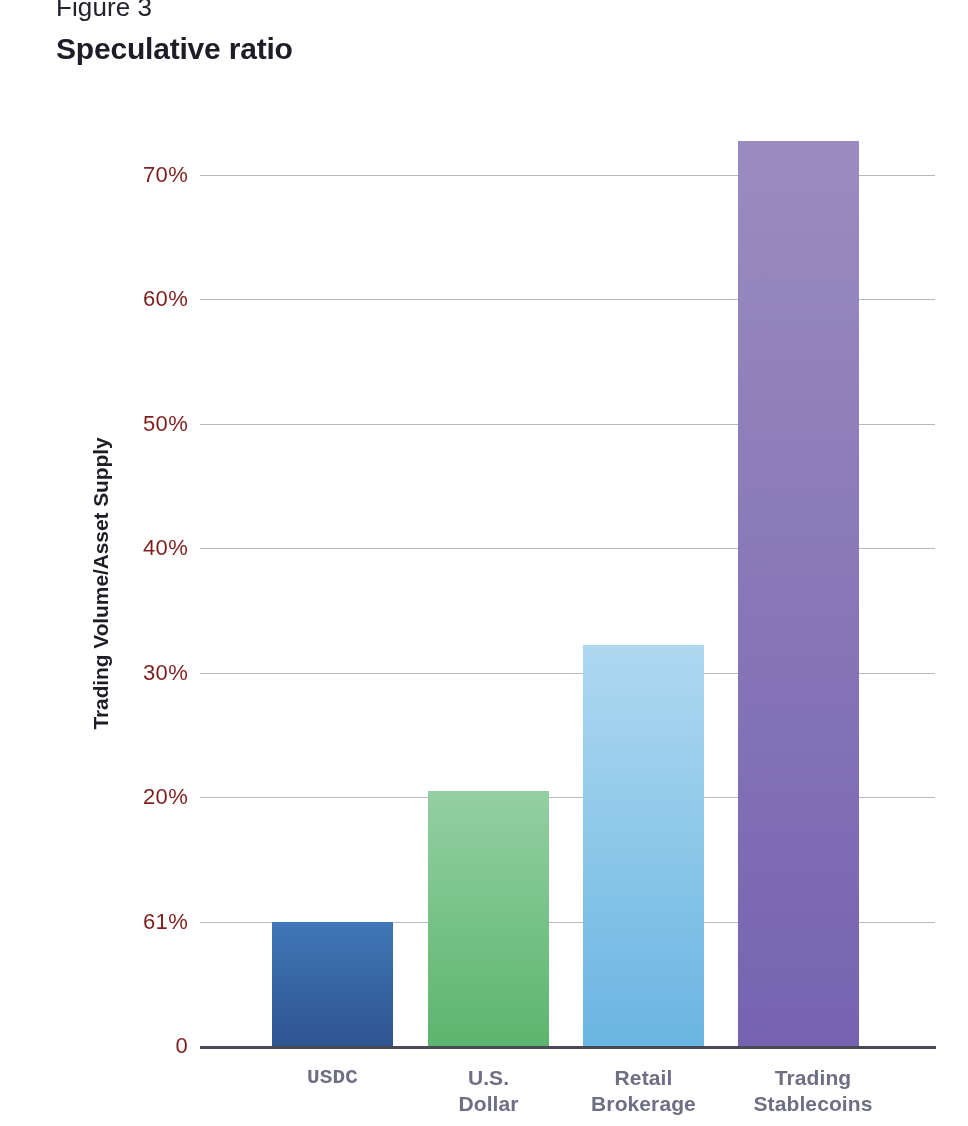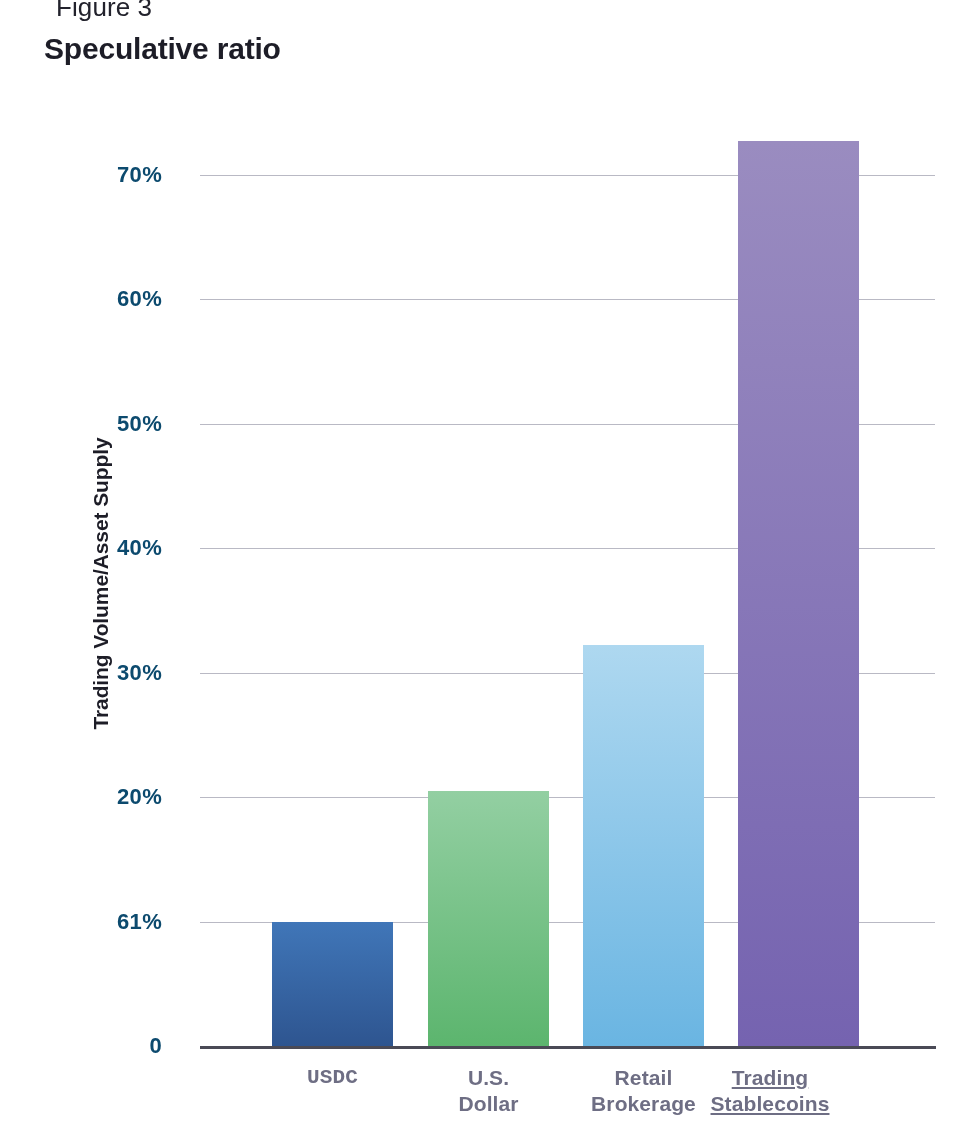--- a/index.html
+++ b/index.html
@@ -22,21 +22,21 @@
     left: 56px;
     top: -8px;
     font-size: 26px;
     font-weight: 400;
     color: #22222c;
     letter-spacing: 0.1px;
     white-space: nowrap;
   }
   .fig-title {
     position: absolute;
-    left: 44px;
+    left: 56px;
     top: 32px;
     font-size: 30px;
     font-weight: 700;
     color: #1d1d27;
     letter-spacing: -0.2px;
     white-space: nowrap;
   }
 
   
   .chart {
@@ -69,25 +69,25 @@
     left: 0;
     width: 736px;
     height: 3px;
     background: #4a4a56;
     top: 926px;
   }
 
   .ytick {
     position: absolute;
     right: 100%;
-    margin-right: 38px;
+    margin-right: 12px;
     transform: translateY(-50%);
     font-size: 22px;
-    font-weight: 700;
-    color: #0c4a6e;
+    font-weight: 400;
+    color: #7f1d1d;
     white-space: nowrap;
     letter-spacing: 0.3px;
   }
 
   .ytitle {
     position: absolute;
     left: 84px;
     top: 120px;
     width: 927px;
     height: 34px;
@@ -166,20 +166,20 @@
           <span>USDC</span>
         </div>
         <div class="xlabel" style="left: 193.5px;">
           <span>U.S.</span>
           <span>Dollar</span>
         </div>
         <div class="xlabel" style="left: 348.5px;">
           <span>Retail</span>
           <span>Brokerage</span>
         </div>
-        <div class="xlabel" style="left: 475px; text-decoration: underline;">
+        <div class="xlabel" style="left: 518px;">
           <span>Trading</span>
           <span>Stablecoins</span>
         </div>
       </div>
   </div>
 
 </div>
 
 </body></html>

